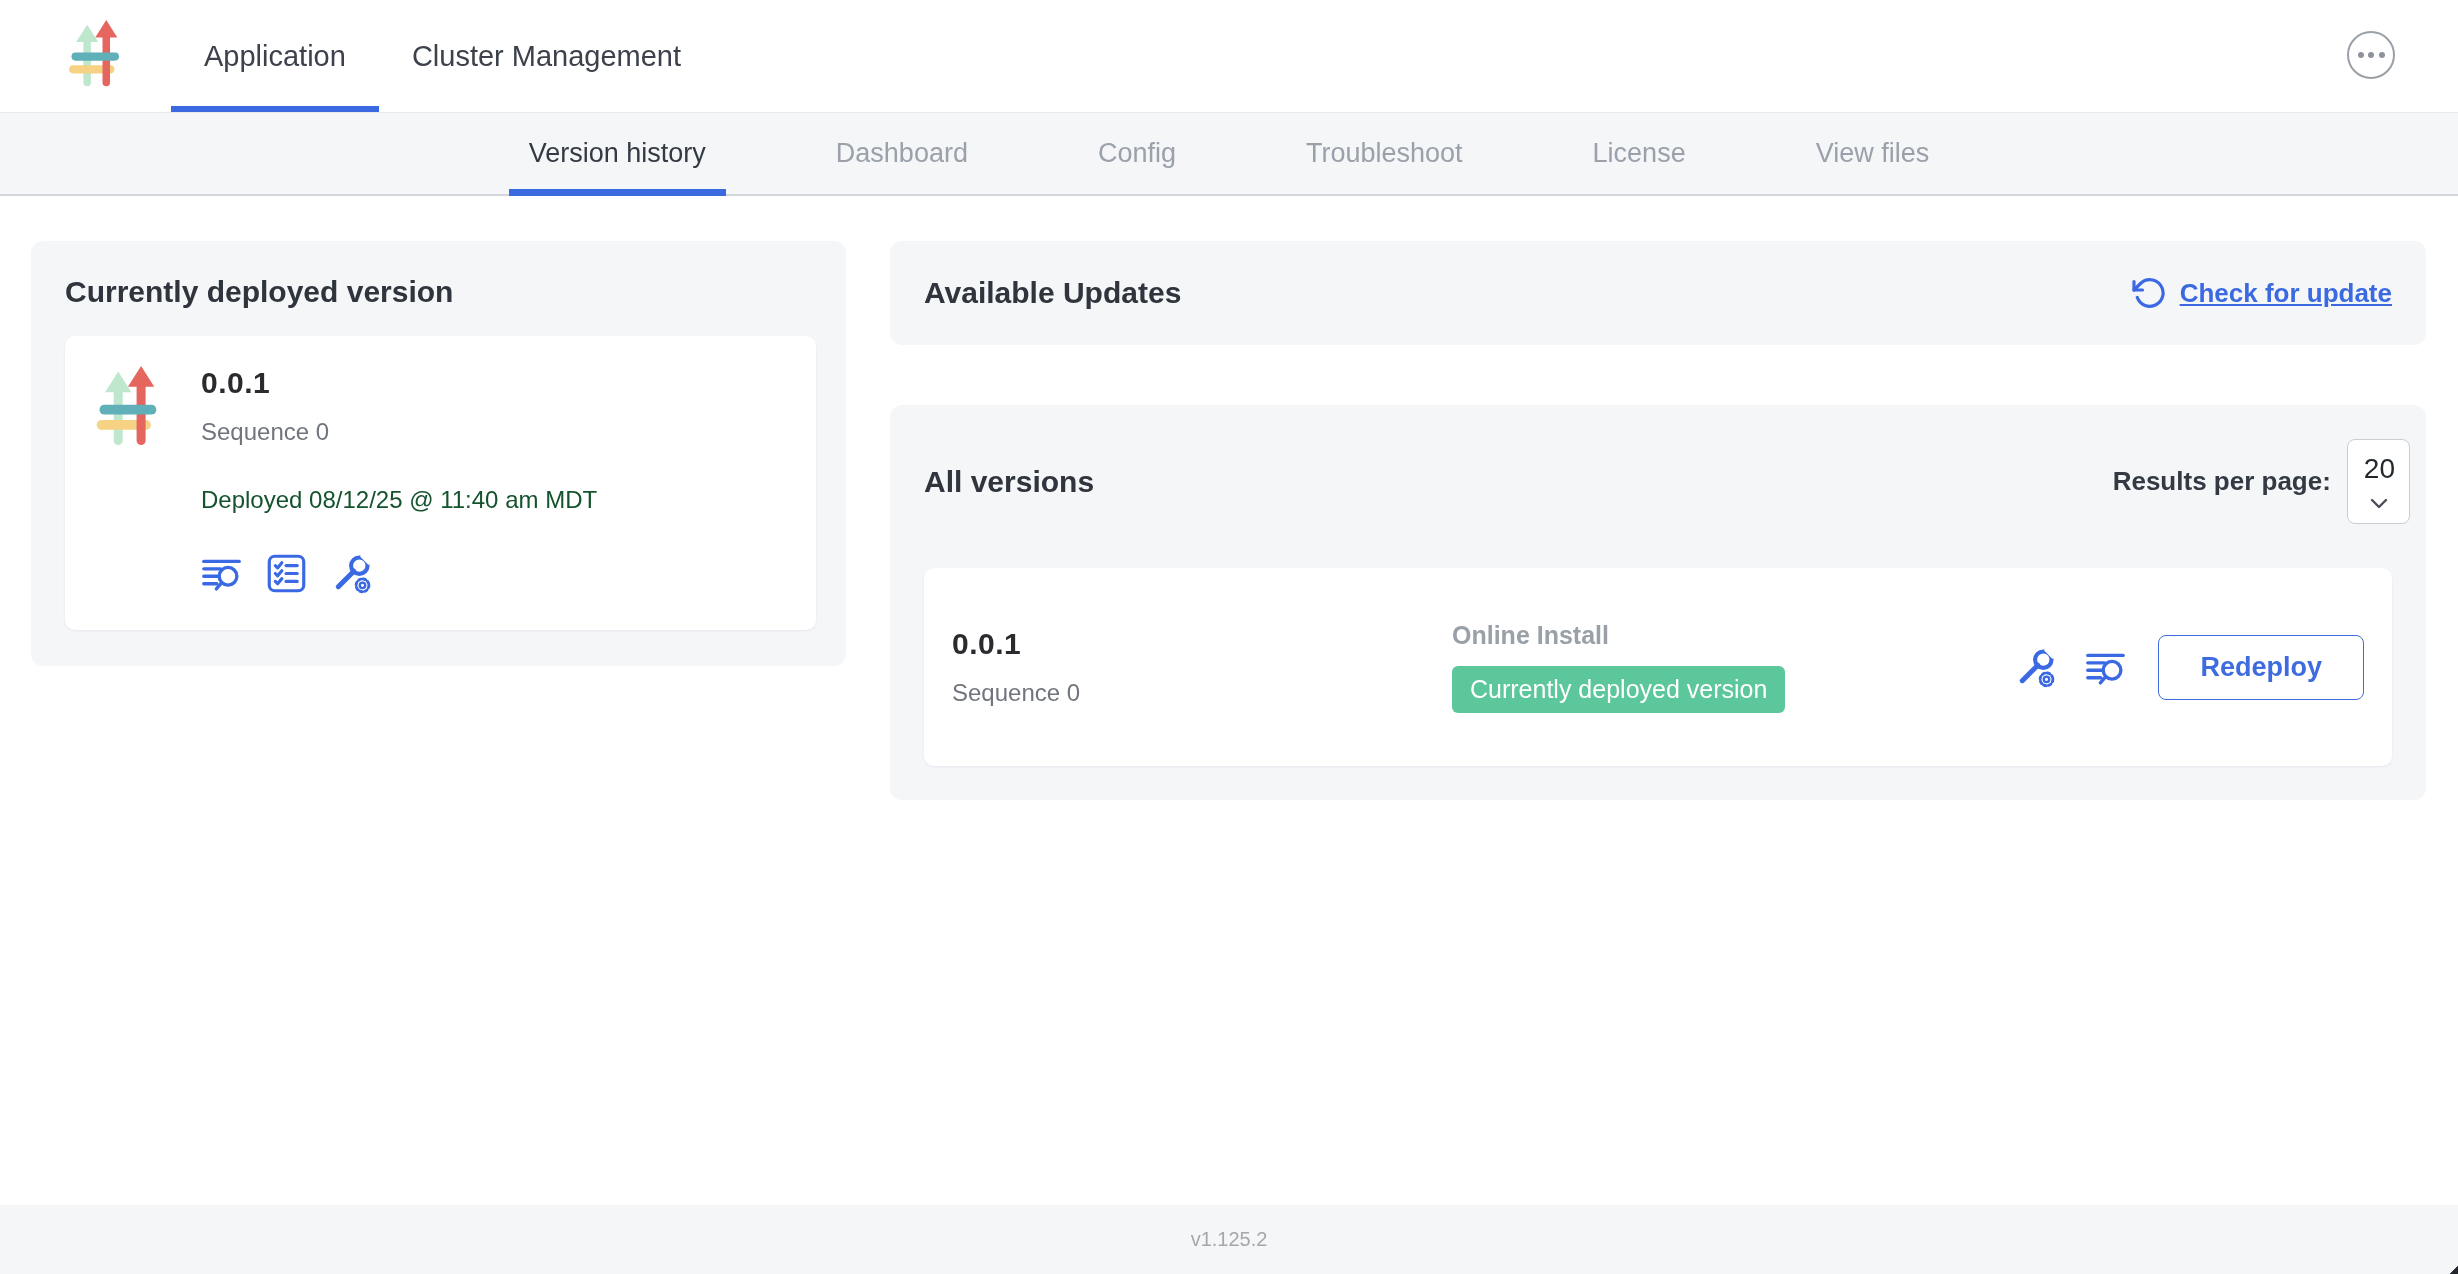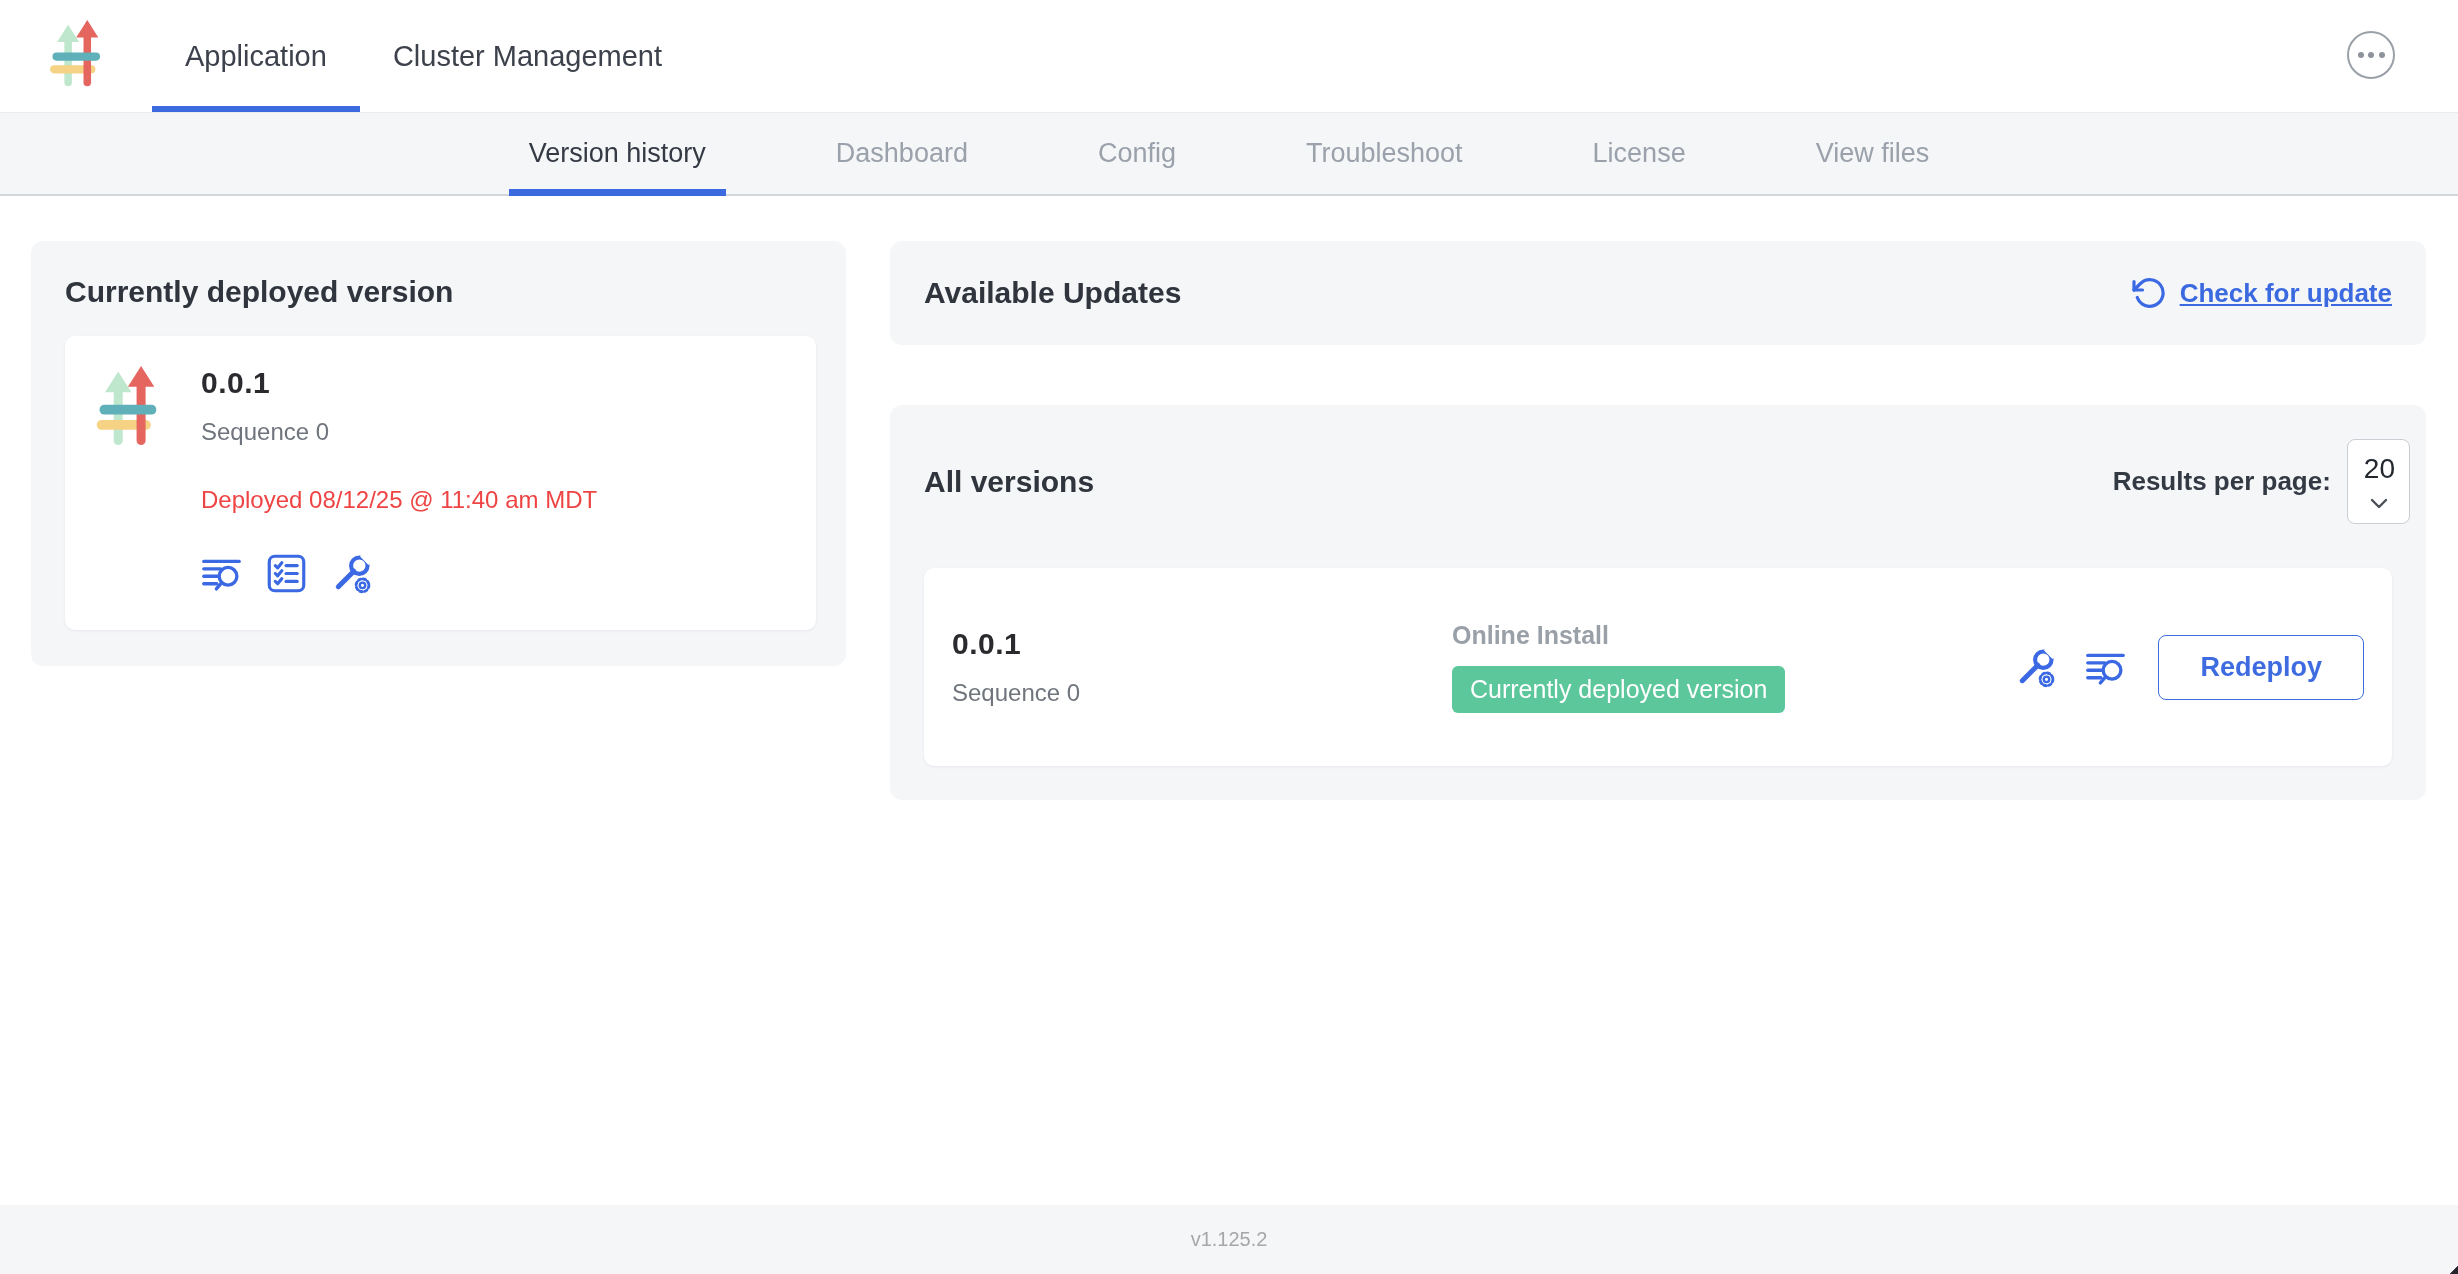--- a/index.html
+++ b/index.html
@@ -1,21 +1,21 @@
 <!DOCTYPE html>
 <html><head>
 <meta charset="utf-8">
 <style>
   * { margin:0; padding:0; box-sizing:border-box; }
   html,body { width:2458px; height:1274px; overflow:hidden; background:#fff;
               font-family:"Liberation Sans", sans-serif; color:#2f343d; }
 
   
   .navbar { position:relative; height:113px; background:#fff; border-bottom:1px solid #e9ebee;
-            display:flex; align-items:stretch; padding-left:49px; }
+            display:flex; align-items:stretch; padding-left:68px; }
   .logo-wrap { display:flex; align-items:center; }
   .ptabs { display:flex; margin-left:45px; }
   .ptab { position:relative; display:flex; align-items:center; padding:0 33px;
           font-size:29px; color:#3c414b; cursor:pointer; }
   .ptab.active::after { content:""; position:absolute; left:0; right:0; bottom:0; height:6px; background:#3b6ae0; }
   .overflow-btn { position:absolute; right:63px; top:31px; width:48px; height:48px; border-radius:50%;
                   border:2.5px solid #9aa0a7; background:#fff; display:flex; align-items:center;
                   justify-content:center; gap:4.5px; cursor:pointer; }
   .overflow-btn i { width:6px; height:6px; border-radius:50%; background:#8e939b; }
 
@@ -30,21 +30,21 @@
   
   main { min-height:1009px; background:#fff; padding:45px 32px 0 31px; display:flex; gap:44px; align-items:flex-start; }
   .card { background:#f4f6f8; border-radius:12px; padding:34px; }
   .card h2 { font-size:30px; font-weight:bold; color:#2f343d; }
   .inner { background:#fff; border-radius:10px; box-shadow:0 1px 3px rgba(50,60,80,.07); }
 
   .left-card { width:815px; padding:34px 30px 36px 34px; }
   .cdv-inner { margin-top:27px; padding:30px 30px 36px; display:flex; gap:36px; }
   .ver { font-size:30px; font-weight:800; color:#2b2b2f; letter-spacing:.5px; }
   .seq { font-size:24px; color:#70757d; margin-top:18px; }
-  .deployed { font-size:24px; color:#ef4444; margin-top:40px; }
+  .deployed { font-size:24px; color:#14532d; margin-top:40px; }
   .icon-row { display:flex; gap:24px; margin-top:38px; align-items:flex-end; }
   .icon-btn { background:none; border:none; padding:0; cursor:pointer; line-height:0; }
 
   .right-col { flex:1; display:flex; flex-direction:column; }
   .card-head { display:flex; justify-content:space-between; align-items:center; }
   .link { display:flex; align-items:center; gap:12px; color:#3b6ae0; font-size:26px; font-weight:600;
           text-decoration:none; cursor:pointer; }
   .link span { text-decoration:underline; }
   .update-inner { margin-top:28px; padding:36px 40px; min-height:186px;
                   display:flex; justify-content:space-between; align-items:center; }

